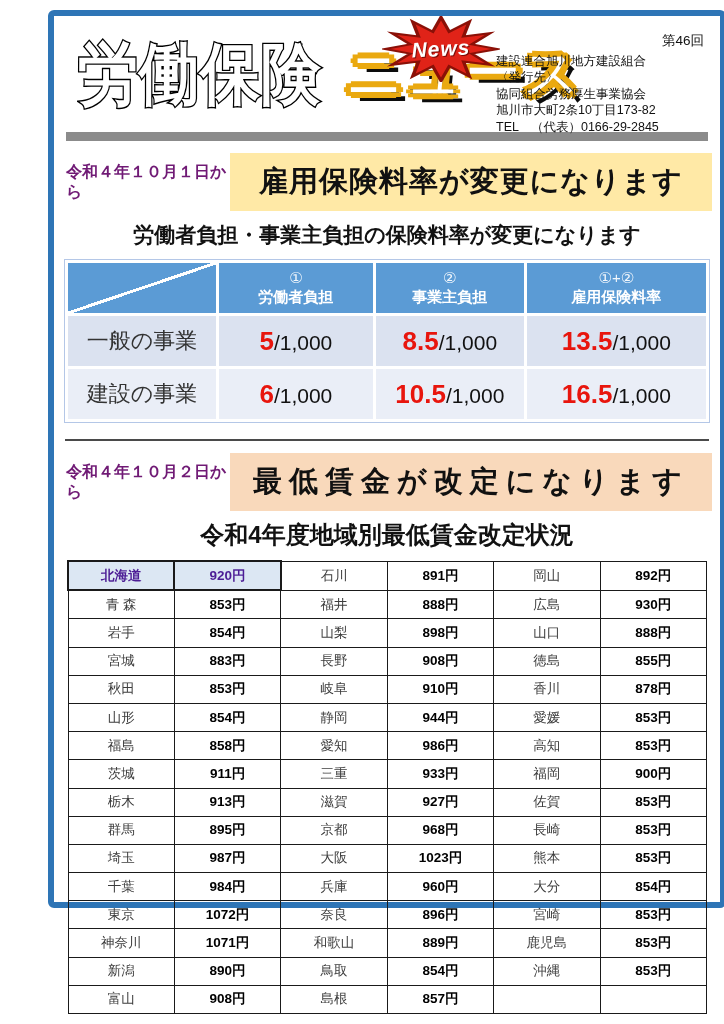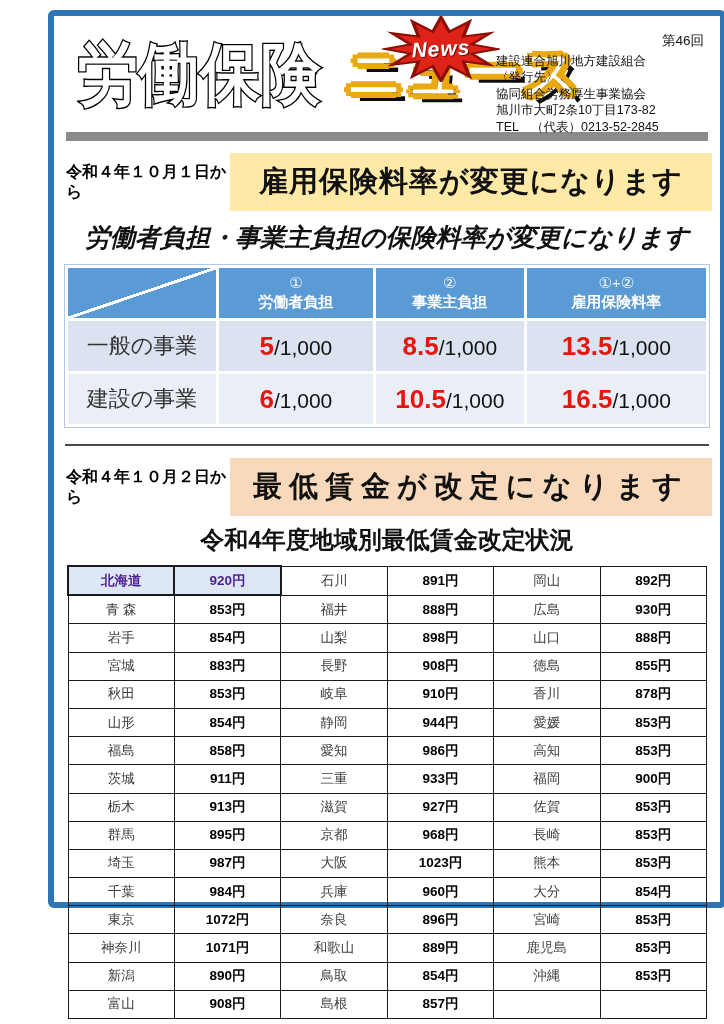--- a/index.html
+++ b/index.html
@@ -14,25 +14,25 @@
     text-shadow:-5px -4px 0 #eaa910,5px -4px 0 #eaa910,-5px 4px 0 #eaa910,5px 5px 0 #eaa910,0 -6px 0 #eaa910,0 6px 0 #eaa910,-7px 0 0 #eaa910,7px 0 0 #eaa910,9px 9px 0 #0c0c0c;}
   .star-wrap{position:absolute;left:328px;top:0px;width:118px;height:66px;}
   .star-wrap svg{width:100%;height:100%;display:block;}
   .star-label{position:absolute;inset:0;display:flex;align-items:center;justify-content:center;
     font-style:italic;font-weight:bold;font-size:21px;color:#fff;transform:rotate(-3deg);letter-spacing:1px;text-shadow:1px 1px 0 #7a0c08;}
   .pubinfo{position:absolute;right:12px;top:16px;width:212px;font-size:12.5px;line-height:1.32;color:#111;}
   .issue{ text-align:right;font-size:13.5px;margin-bottom:3px;padding-right:4px;}
   .graybar{margin:4px 12px 0 12px;height:9px;background:#8b8b8b;}
   
   .sec-row{display:flex;align-items:center;margin:12px 8px 0 8px;}
-  .date-note{width:168px;flex:none;color:#000000;font-weight:bold;font-size:16px;line-height:1.25;padding-left:4px;box-sizing:border-box;}
+  .date-note{width:168px;flex:none;color:#701a75;font-weight:bold;font-size:16px;line-height:1.25;padding-left:4px;box-sizing:border-box;}
   .big-title{flex:1;background:#ffe9a6;font-size:29px;font-weight:bold;color:#111;text-align:center;padding:9px 16px;letter-spacing:1px;white-space:nowrap;}
   .big-title.peach{background:#f9d9bb;letter-spacing:7px;}
   .subtitle{text-align:center;font-weight:bold;color:#111;margin-top:10px;}
-  .subtitle.s1{font-size:25px;font-style:italic;}
+  .subtitle.s1{font-size:21px;}
   .subtitle.s2{font-size:24px;margin-top:8px;}
   
   .rate-wrap{width:644px;margin:10px auto 0 auto;border:1px solid #b4c7e7;background:#fff;}
   table.rate{border-collapse:separate;border-spacing:3px;width:100%;table-layout:fixed;}
   table.rate col.c0{width:23.5%;}table.rate col.c1{width:24.5%;}table.rate col.c2{width:23.5%;}table.rate col.c3{width:28.5%;}
   table.rate th,table.rate td{padding:0;height:50px;text-align:center;vertical-align:middle;}
   .hd{background:#5b9bd5;color:#fff;font-weight:bold;font-size:15px;line-height:1.25;}
   .hd .mark{font-weight:normal;font-size:15px;display:block;color:#f2f7fc;}
   .diag{background:
     linear-gradient(to bottom right,rgba(0,0,0,0) calc(50% - 1.5px),#fff calc(50% - 1.5px),#fff calc(50% + 1.5px),rgba(0,0,0,0) calc(50% + 1.5px)),
@@ -63,21 +63,21 @@
         <polygon points="98,50 76.1,57 91.6,74 69.1,69.1 74,91.6 57,76.1 50,98 43,76.1 26,91.6 30.9,69.1 8.4,74 23.9,57 2,50 23.9,43 8.4,26 30.9,30.9 26,8.4 43,23.9 50,2 57,23.9 74,8.4 69.1,30.9 91.6,26 76.1,43" fill="#e02318" stroke="#8a1007" stroke-width="3"></polygon>
       </svg>
       <span class="star-label">News</span>
     </div>
     <div class="pubinfo">
       <div class="issue">第46回</div>
       <div>建設連合旭川地方建設組合</div>
       <div>〈発行先〉</div>
       <div>協同組合労務厚生事業協会</div>
       <div>旭川市大町2条10丁目173-82</div>
-      <div>TEL　（代表）0213-52-2845</div>
+      <div>TEL　（代表）0166-29-2845</div>
     </div>
   </div>
   <div class="graybar"></div>
 
   <div class="sec-row">
     <div class="date-note">令和４年１０月１日から</div>
     <div class="big-title">雇用保険料率が変更になります</div>
   </div>
   <div class="subtitle s1">労働者負担・事業主負担の保険料率が変更になります</div>
 

